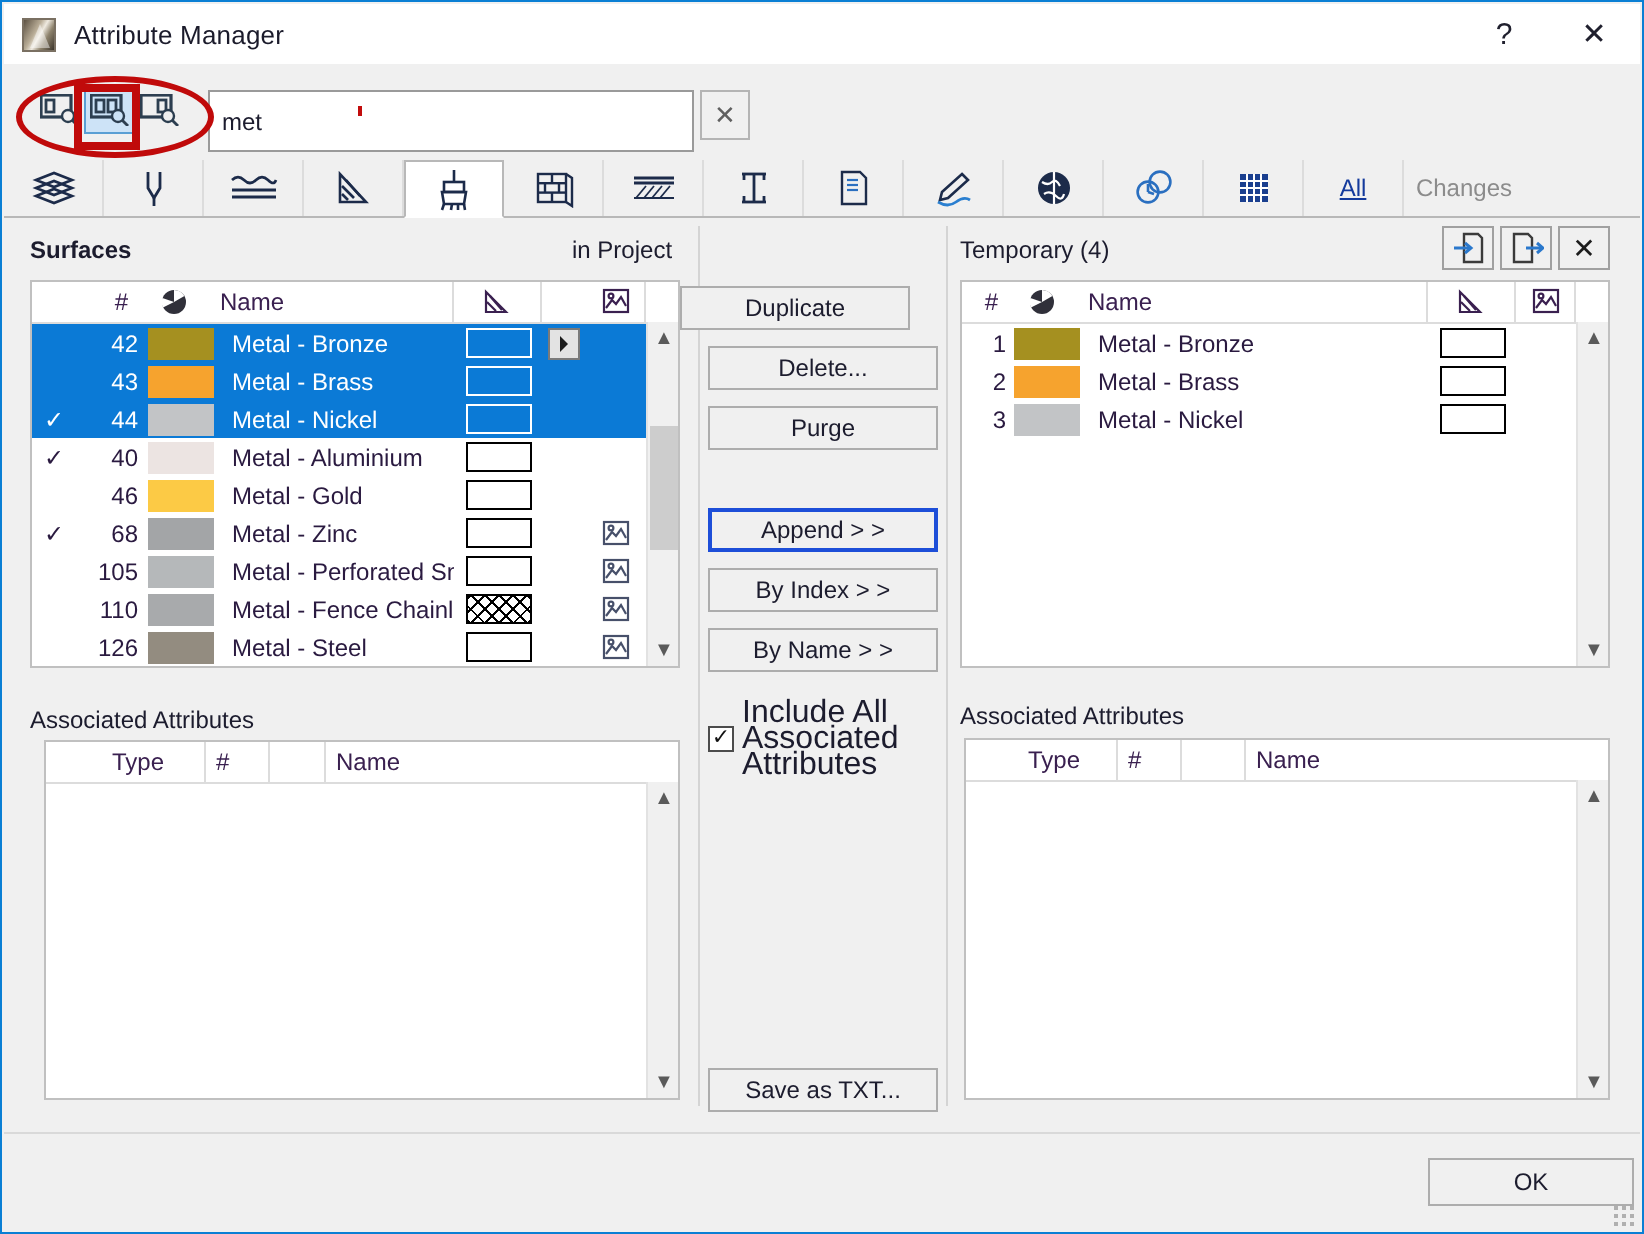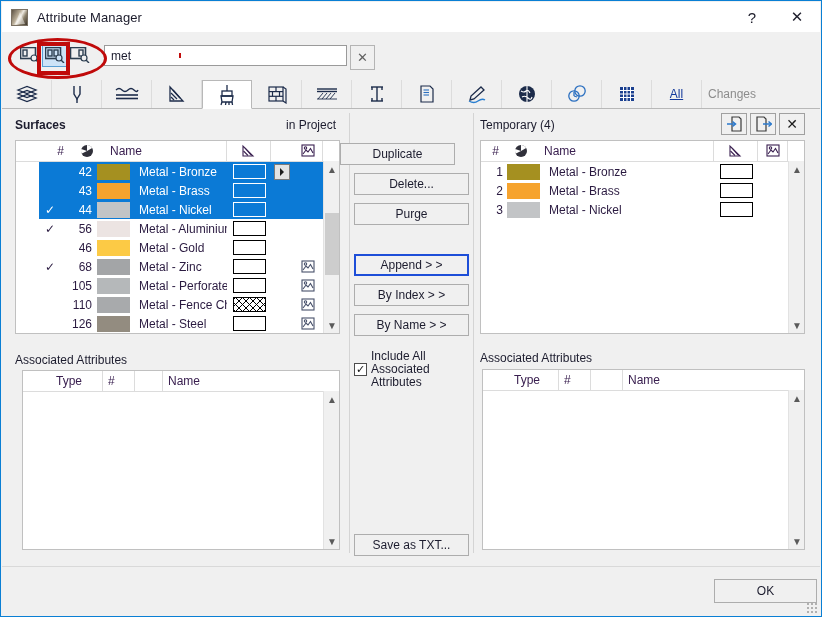--- a/index.html
+++ b/index.html
@@ -56,21 +56,21 @@
   }
   .scope-btn{
     width:25px;height:25px;box-sizing:border-box;
     display:flex;align-items:center;justify-content:center;
     background:#f0f0f0;border:1px solid transparent;
   }
   .scope-btn.sel{
     background:#cde3f7;border:1px solid #5a9fd4;
   }
   .searchbox{
-    position:absolute;left:103px;top:44px;width:243px;height:21px;
+    position:absolute;left:103px;top:44px;width:243px;height:31px;
     background:#fff;border:1px solid #9a9a9a;box-sizing:border-box;
     display:flex;
   }
   .searchbox input{
     border:0;outline:0;background:transparent;width:100%;
     font-family:inherit;font-size:12px;color:#1c1c2e;padding:0 6px;
   }
   .search-dot{
     position:absolute;left:178px;top:52px;width:2px;height:5px;background:#c20d0d;
   }
@@ -443,21 +443,21 @@
         <svg width="14" height="14" viewBox="0 0 14 14">
             <g fill="none" stroke="#3a2050" stroke-width="1.1">
           <rect x="1" y="1" width="12" height="11"></rect>
               <path d="M2 10 L5 6 L7 8 L9.5 4.5 L12 9"></path>
               <circle cx="4.5" cy="4" r="1.2"></circle>
         </g>
           </svg>
       </div>
       <div class="th last" style="width:16px;"></div>
     </div>
-    <div id="surfaces-body" style="position:relative;padding-left:23px;">
+    <div id="surfaces-body" style="position:relative;">
         <div class="row sel">
           <div class="c-check"></div>
           <div class="c-num">42</div>
           <div class="c-sw">
             <span class="sw" style="background:#a59020"></span>
           </div>
           <div class="c-name">Metal - Bronze</div>
           <div class="c-fill">
             <span class="fillbox"></span>
           </div>
@@ -494,21 +494,21 @@
           <div class="c-name">Metal - Nickel</div>
           <div class="c-fill">
             <span class="fillbox"></span>
           </div>
           <div class="c-arrow"></div>
           <div class="c-img"></div>
           <div class="c-tail"></div>
         </div>
         <div class="row">
           <div class="c-check">✓</div>
-          <div class="c-num">56</div>
+          <div class="c-num">40</div>
           <div class="c-sw">
             <span class="sw" style="background:#ece4e2"></span>
           </div>
           <div class="c-name">Metal - Aluminium</div>
           <div class="c-fill">
             <span class="fillbox"></span>
           </div>
           <div class="c-arrow"></div>
           <div class="c-img"></div>
           <div class="c-tail"></div>
@@ -643,21 +643,21 @@
 
   <div class="btn" style="left:339px;top:142px;width:115px;height:22px;">Duplicate</div>
   <div class="btn" style="left:353px;top:172px;width:115px;height:22px;">Delete...</div>
   <div class="btn" style="left:353px;top:202px;width:115px;height:22px;">Purge</div>
   <div class="btn primary" style="left:353px;top:253px;width:115px;height:22px;">Append &gt; &gt;</div>
   <div class="btn" style="left:353px;top:283px;width:115px;height:22px;">By Index &gt; &gt;</div>
   <div class="btn" style="left:353px;top:313px;width:115px;height:22px;">By Name &gt; &gt;</div>
 
   <div style="position:absolute;left:353px;top:349px;width:118px;display:flex;align-items:center;gap:4px;">
     <div class="cb">✓</div>
-    <div style="line-height:13px;font-size:12px;">
+    <div style="line-height:13px;font-size:16px;">
       <div>Include All</div>
       <div>Associated</div>
       <div>Attributes</div>
     </div>
   </div>
   <div style="position:absolute;left:353px;top:338px;width:118px;height:46px;"></div>
 
   <div class="btn" style="left:353px;top:533px;width:115px;height:22px;">Save as TXT...</div>
 
   <div class="lbl" style="position:absolute;left:479px;top:117px;">Temporary (4)</div>

